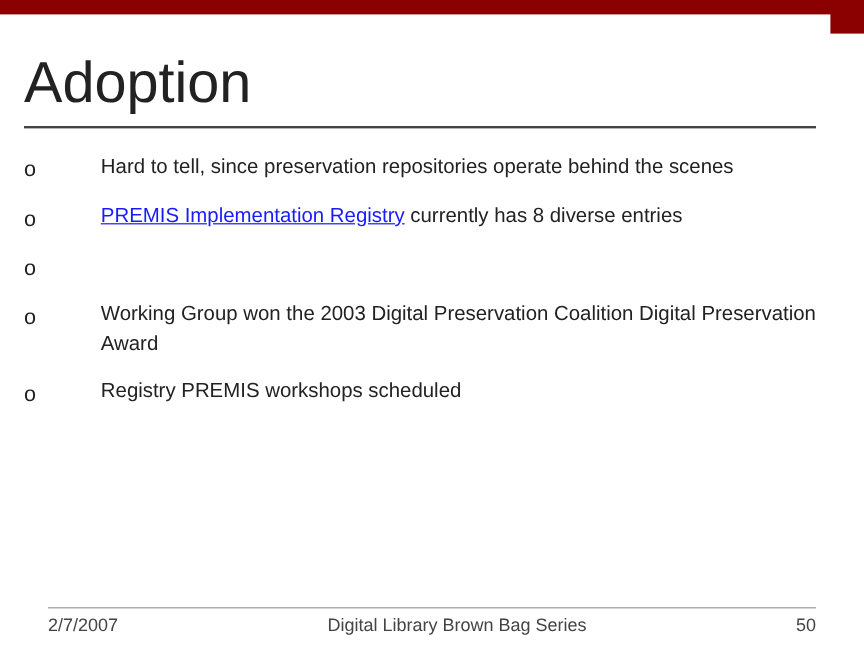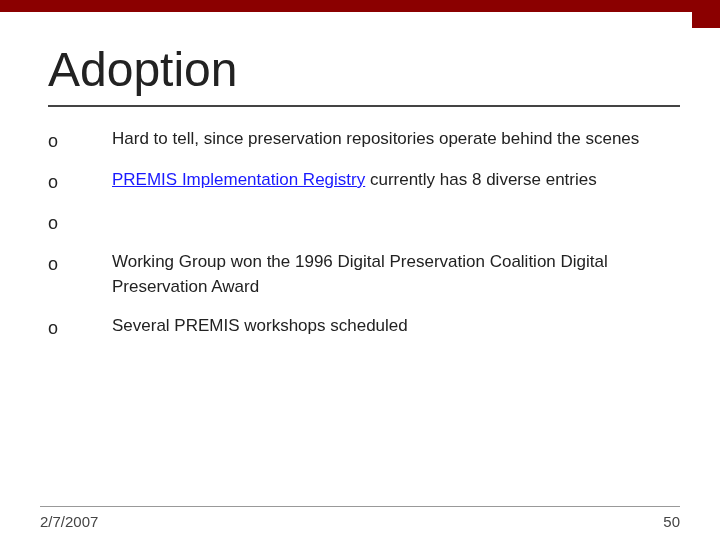--- a/index.html
+++ b/index.html
@@ -33,21 +33,21 @@
       background: #8B0000;
     }
 
     
     .content {
       position: absolute;
       top: 12px;
       left: 0;
       right: 0;
       bottom: 0;
-      padding: 30px 40px 0 48px;
+      padding: 30px 40px 0 20px;
     }
 
     
     .title {
       font-size: 48px;
       font-weight: normal;
       color: #222222;
       margin-bottom: 8px;
       font-family: Arial, sans-serif;
     }
@@ -130,28 +130,29 @@
       <span class="bullet-marker">o</span>
       <span class="bullet-text"><a class="link" href="#">PREMIS Implementation Registry</a> currently has 8 diverse entries</span>
     </li>
 
     <li>
       <span class="bullet-marker">o</span>
     </li>
 
     <li>
       <span class="bullet-marker">o</span>
-      <span class="bullet-text">Working Group won the 1996 Digital Preservation Coalition Digital Preservation Award</span>
+      <span class="bullet-text">Working Group won the 2003 Digital Preservation Coalition Digital Preservation Award</span>
     </li>
 
     <li>
       <span class="bullet-marker">o</span>
-      <span class="bullet-text">Several PREMIS workshops scheduled</span>
+      <span class="bullet-text">Registry PREMIS workshops scheduled</span>
     </li>
 
   </ul>
 
 </div>
 
 <div class="footer">
   <span>2/7/2007</span>
+  <span>Digital Library Brown Bag Series</span>
   <span>50</span>
 </div>
 
 </body></html>

